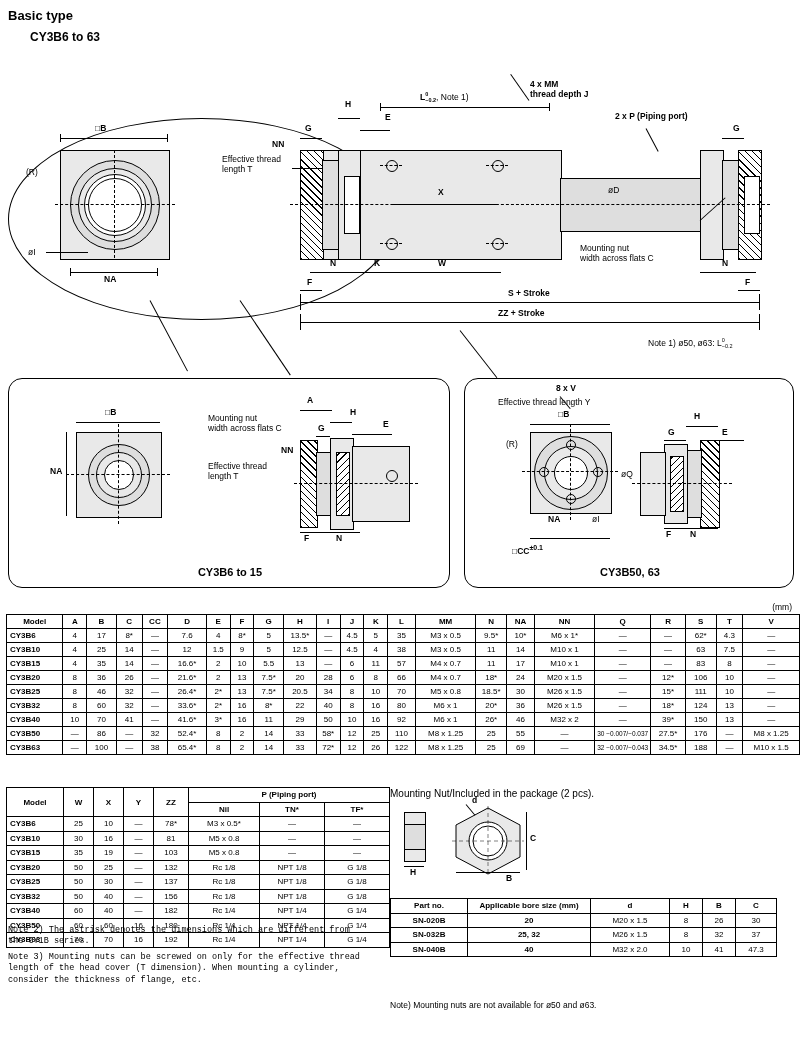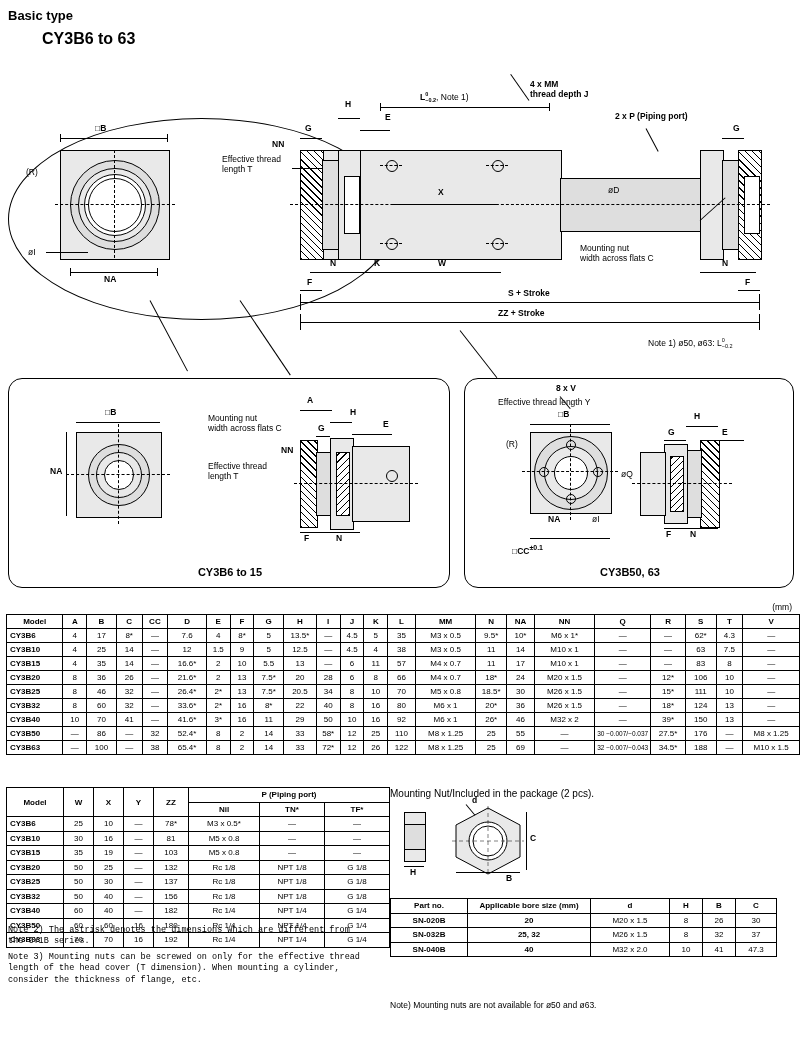--- a/index.html
+++ b/index.html
@@ -9,21 +9,21 @@
     font-family:"Liberation Sans", sans-serif;
     font-size:9px;
     color:#000;
     position:relative;
     overflow:hidden;
   }
   .page{position:relative;width:800px;height:1050px;}
 
   
   .h-basic{position:absolute;left:8px;top:8px;font-size:13px;font-weight:bold;}
-  .h-model{position:absolute;left:42px;top:30px;font-size:16px;font-weight:bold;}
+  .h-model{position:absolute;left:30px;top:30px;font-size:12px;font-weight:bold;}
 
   
   .lbl{position:absolute;font-size:8.5px;white-space:nowrap;line-height:1.15;}
   .lbl.b{font-weight:bold;}
   .ln{position:absolute;background:#000;}
   .hl{height:1px;}
   .vl{width:1px;}
   .body-fill{position:absolute;background:#e9e9e9;border:1px solid #000;}
   .body-fill2{position:absolute;background:#dedede;border:1px solid #000;}
   .white-box{position:absolute;background:#fff;border:1px solid #000;}

